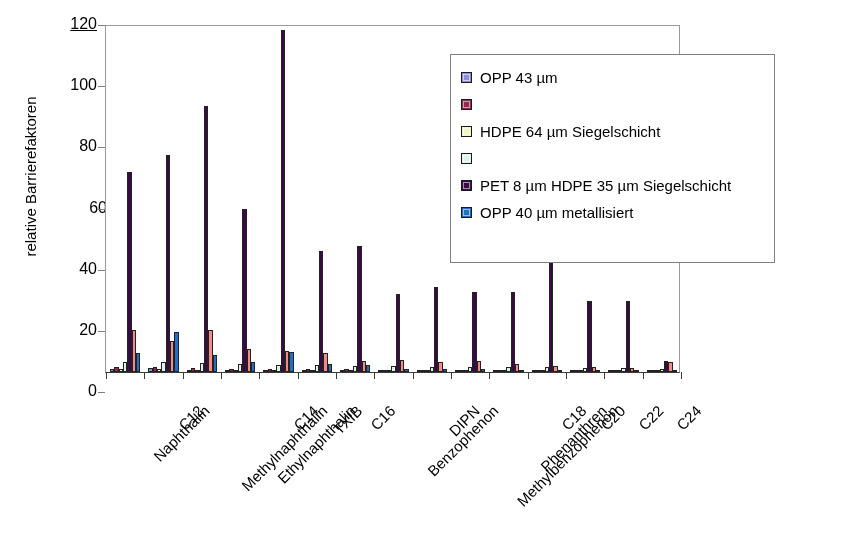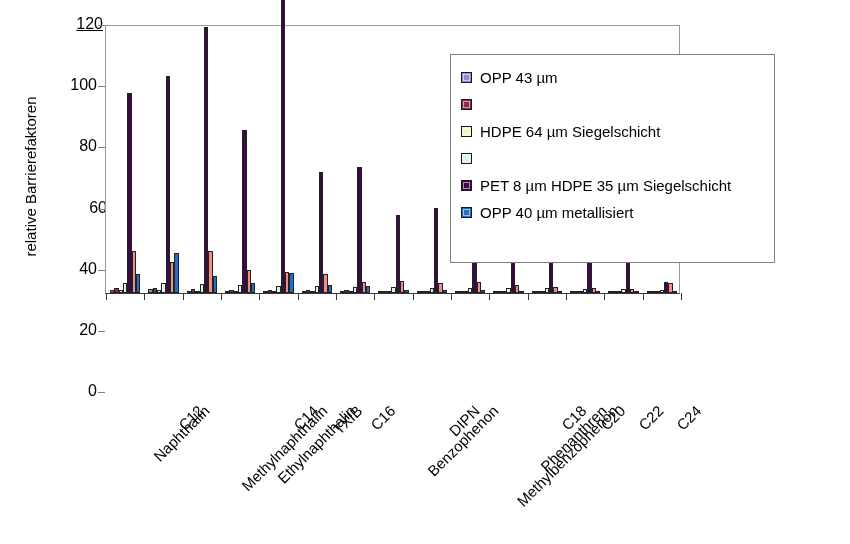--- a/index.html
+++ b/index.html
@@ -18,21 +18,21 @@
     letter-spacing:0px;
   }
   .ytick-label{
     position:absolute;right:0;width:44px;text-align:right;
     font-size:16px;color:#000;line-height:1;
   }
   .ytick-mark{position:absolute;width:7px;height:1px;background:#808080;}
 
   
   #plot{
-    position:absolute;left:105px;top:25px;width:575px;height:269px;
+    position:absolute;left:105px;top:25px;width:575px;height:348px;
     border-left:1.5px solid #9a9a9a;
     border-top:1.5px solid #9a9a9a;
     border-right:1.5px solid #9a9a9a;
     border-bottom:1.5px solid #3a3a3a;
     box-sizing:border-box;
     background:#fff;
   }
   #bars{position:absolute;left:0;bottom:0;width:100%;height:100%;}
   .group{position:absolute;bottom:0;height:100%;}
   .bar{
@@ -82,21 +82,21 @@
       <div class="ytick-label" style="top: 321.833px; left: 53px;">20</div>
       <div class="ytick-mark" style="top: 331px; left: 98px;"></div>
       <div class="ytick-label" style="top: 260.667px; left: 53px;">40</div>
       <div class="ytick-mark" style="top: 270px; left: 98px;"></div>
       <div class="ytick-label" style="top: 199.5px; left: 63px;">60</div>
       <div class="ytick-mark" style="top: 209px; left: 98px;"></div>
       <div class="ytick-label" style="top: 138.333px; left: 53px;">80</div>
       <div class="ytick-mark" style="top: 147px; left: 98px;"></div>
       <div class="ytick-label" style="top: 77.1667px; left: 53px;">100</div>
       <div class="ytick-mark" style="top: 86px; left: 98px;"></div>
-      <div class="ytick-label" style="top: 16px; left: 59px; text-decoration: underline;">120</div>
+      <div class="ytick-label" style="top: 16px; left: 53px; text-decoration: underline;">120</div>
       <div class="ytick-mark" style="top: 25px; left: 98px;"></div>
     </div>
 
   <div id="plot">
     <div id="bars">
         <div class="xtick" style="left: 0px;"></div>
         <div class="group" style="left: 0px; width: 38.3333px;">
           <div class="bar" title="OPP 43 µm / Naphthalin: 1" style="left: 4.11667px; width: 4.3px; height: 3.05833px; background: rgb(143, 143, 216);"></div>
           <div class="bar" title="OPP 40 µm bedruckt / Naphthalin: 1.6" style="left: 8.41667px; width: 4.3px; height: 4.89333px; background: rgb(142, 42, 78);"></div>
           <div class="bar" title="HDPE 44 µm Siegelschicht / Naphthalin: 0.9" style="left: 12.7167px; width: 4.3px; height: 2.7525px; background: rgb(242, 242, 194);"></div>

